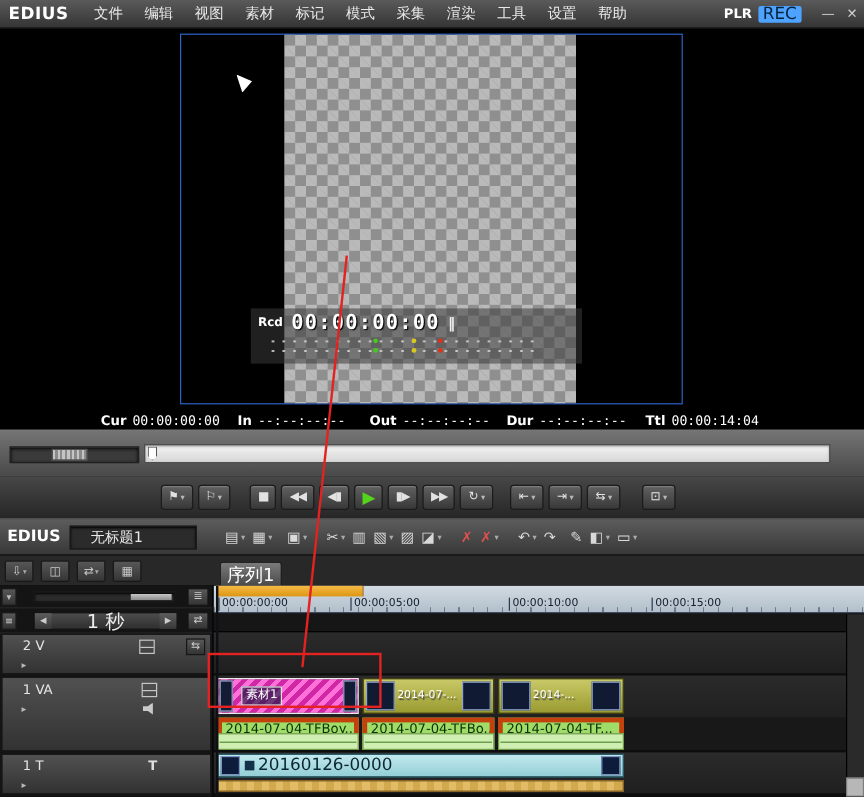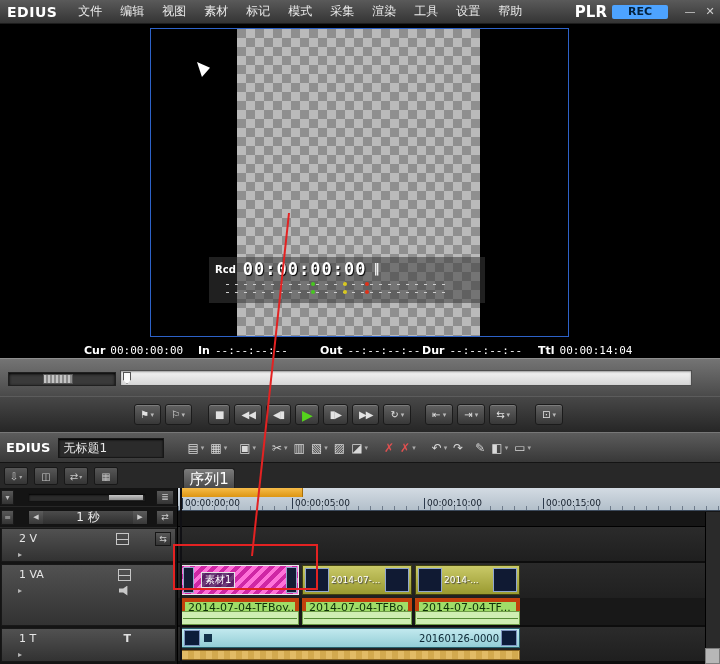--- a/index.html
+++ b/index.html
@@ -6,22 +6,22 @@
   body { margin: 0; background: #333; font-family: "DejaVu Sans", "Liberation Sans", sans-serif; }
   .app { position: relative; width: 720px; height: 664px; background: #000; overflow: hidden; user-select: none; }
 
   
   .menubar { position: absolute; top:0; left:0; width:720px; height:24px;
     background: linear-gradient(#5a5a5a,#343434); border-bottom:1px solid #1c1c1c;
     display:flex; align-items:center; }
   .logo { color:#fff; font-weight:bold; font-size:14px; letter-spacing:.5px; margin:0 12px 0 7px; }
   .mitem { color:#eaeaea; font-size:12px; padding:0 9px; line-height:23px; cursor:default; }
   .mb-right { margin-left:auto; display:flex; align-items:center; }
-  .plr { color:#fff; font-size:15px; font-weight:bold; margin-right:5px; }
-  .rec { background:#4da3ff; color:#05223d; font-size:11px; font-weight:bold; padding:0 16px; line-height:14px; border-radius:2px; margin-right:12px; }
+  .plr { color:#fff; font-size:11px; font-weight:bold; margin-right:5px; }
+  .rec { background:#4da3ff; color:#05223d; font-size:14px; font-weight:normal; padding:0 4px; line-height:14px; border-radius:2px; margin-right:12px; }
   .winbtn { color:#cfcfcf; font-size:11px; width:20px; text-align:center; line-height:22px; }
 
   
   .preview { position:absolute; top:24px; left:0; width:720px; height:320px; background:#000; }
   .canvas { position:absolute; left:150px; top:4px; width:419px; height:309px; border:1px solid #2d62c8; background:#000; }
   .checker { position:absolute; left:86px; top:0; width:243px; height:100%;
     background-color:#8f8f8f;
     background-image:
       linear-gradient(45deg,#bababa 25%,transparent 25%,transparent 75%,#bababa 75%),
       linear-gradient(45deg,#bababa 25%,transparent 25%,transparent 75%,#bababa 75%);
@@ -71,21 +71,21 @@
   .tbtn .car { font-size:7px; color:#b8b8b8; margin-left:3px; }
   .play .gly { color:#55d41c; font-size:14px; }
   .g1 { margin-left:134px; } .g2 { margin-left:14px; } .g3 { margin-left:12px; } .g4 { margin-left:16px; }
 
   
   .tlheader { position:absolute; top:432px; left:0; width:720px; height:30px;
     background:linear-gradient(#5c5c5c,#383838); border-top:1px solid #777;
     display:flex; align-items:center; }
   .tl-logo { color:#fff; font-weight:bold; font-size:13px; margin:0 8px 0 6px; }
   .titlebox { width:106px; height:20px; background:#2b2b2b; border:1px solid #171717;
-    box-shadow:inset 0 1px 2px #000; color:#eaeaea; font-size:12px; line-height:18px; padding-left:4px; }
+    box-shadow:inset 0 1px 2px #000; color:#eaeaea; font-size:12px; line-height:18px; padding-left:16px; }
   .tb { display:flex; align-items:center; margin-left:20px; }
   .ticon { display:flex; align-items:center; color:#d9d9d9; font-size:12px; padding:2px 3px; cursor:default; }
   .ticon .car { font-size:7px; color:#aaa; margin-left:2px; }
   .ticon.red { color:#e05050; }
   .gap6 { margin-left:6px; } .gap10 { margin-left:10px; }
 
   
   .tabrow { position:absolute; top:462px; left:0; width:720px; height:26px; background:#282828; border-top:1px solid #141414; }
   .mbtn { position:absolute; top:4px; width:24px; height:18px; background:linear-gradient(#575757,#353535);
     border:1px solid #181818; border-radius:2px; color:#c8c8c8; font-size:10px;
@@ -104,21 +104,21 @@
   .rail-btn { width:13px; height:15px; margin-left:1px; background:linear-gradient(#585858,#333);
     border:1px solid #191919; color:#bbb; font-size:8px; display:flex; align-items:center; justify-content:center; }
   .zoom-slider { margin-left:14px; width:118px; height:9px; background:#2b2b2b; border:1px solid #121212;
     box-shadow:inset 0 1px 2px #000; position:relative; }
   .zs-thumb { position:absolute; right:2px; top:1px; width:34px; height:5px; background:linear-gradient(#c6c6c6,#8d8d8d); }
   .sq-btn { width:18px; height:15px; margin-left:auto; margin-right:3px; background:linear-gradient(#585858,#343434);
     border:1px solid #161616; color:#ccc; font-size:9px; display:flex; align-items:center; justify-content:center; }
   .spinner { margin-left:14px; width:120px; height:15px; display:flex; background:linear-gradient(#4c4c4c,#2f2f2f); border:1px solid #131313; }
   .spin-btn { width:14px; color:#ccc; font-size:7px; display:flex; align-items:center; justify-content:center;
     background:linear-gradient(#5c5c5c,#383838); }
-  .spin-val { flex:1; color:#ececec; font-size:12px; text-align:center; line-height:13px; }
+  .spin-val { flex:1; color:#ececec; font-size:16px; text-align:center; line-height:13px; }
 
   .thead { margin:0 1px 2px 1px; background:linear-gradient(#515151,#323232); border:1px solid #181818; }
   .th-v, .th-t { height:34px; } .th-va { height:62px; }
   .th-row1 { height:19px; display:flex; align-items:center; }
   .tlabel { margin-left:17px; color:#e6e6e6; font-size:11px; white-space:pre; }
   .vicon { width:13px; height:12px; border:1px solid #c6c6c6; position:relative; margin-left:auto; margin-right:26px; }
   .vicon::after { content:""; position:absolute; left:0; right:0; top:5px; height:1px; background:#c6c6c6; }
   .vicon.noswap { margin-right:44px; }
   .sq-btn2 { width:16px; height:14px; margin-right:4px; background:linear-gradient(#585858,#343434);
     border:1px solid #161616; color:#ccc; font-size:9px; display:flex; align-items:center; justify-content:center; }
@@ -160,21 +160,21 @@
   .aclip { position:absolute; top:0; height:13px; background:#a0dd68; border:4px solid #c2410c;
     color:#0d3008; font-size:11px; line-height:10px; padding:1px 0 14px 3px; white-space:nowrap; overflow:hidden; }
   .a1 { left:3px; width:118px; } .a2 { left:124px; width:110px; } .a3 { left:237px; width:105px; }
   .wav { position:absolute; top:0; height:14px; background:#cfeeb2; border:1px solid #6f9d48; }
   .wav::after { content:""; position:absolute; left:1px; right:1px; top:6px; height:1px; background:#568c36; }
 
   .tclip { position:absolute; left:3px; top:1px; width:339px; height:20px;
     background:linear-gradient(#c2e9ee,#93ced6); border:1px solid #27616e; display:flex; align-items:center; overflow:hidden; }
   .tth { width:16px; height:16px; background:#0c1c3a; border:1px solid #7c94c0; margin:0 2px; flex:0 0 auto; }
   .tico { width:8px; height:8px; background:#12324a; margin:0 3px 0 2px; flex:0 0 auto; }
-  .tlabel2 { flex:1; font-size:10px; color:#0b2633; white-space:nowrap; overflow:hidden;text-align:right; }
+  .tlabel2 { flex:1; font-size:14px; color:#0b2633; white-space:nowrap; overflow:hidden; }
   .mixstrip { position:absolute; left:3px; top:23px; width:339px; height:10px;
     background:repeating-linear-gradient(90deg,#e2bb66 0 6px,#d3a94e 6px 12px); border:1px solid #8a6420; }
 
   .playhead { position:absolute; left:2px; top:0; height:176px; width:2px; background:#101014; z-index:5; }
   .vscroll { position:absolute; right:0; top:24px; bottom:16px; width:15px; background:#2a2a2a; border-left:1px solid #000; }
   .grip { position:absolute; right:0; bottom:0; width:15px; height:16px; background:#b7b7b7; border:1px solid #7e7e7e; }
 
   .anno { position:absolute; left:0; top:0; z-index:30; pointer-events:none; }
 </style>
 </head>
@@ -223,21 +223,21 @@
             <i class="doty"></i>
             <i class="dotr"></i>
           </div>
       </div>
     </div>
   </div>
 
   <div class="statusbar">
     <span class="st" style="left:84px"><b>Cur</b><span>00:00:00:00</span></span>
     <span class="st" style="left:198px"><b>In</b><span>--:--:--:--</span></span>
-    <span class="st" style="left:320px"><b>Out</b><span>--:--:--:--</span></span>
+    <span class="st" style="left:308px"><b>Out</b><span>--:--:--:--</span></span>
     <span class="st" style="left:422px"><b>Dur</b><span>--:--:--:--</span></span>
     <span class="st" style="left:538px"><b>Ttl</b><span>00:00:14:04</span></span>
   </div>
 
   <div class="sliderband">
     <div class="jog">
         <div class="jog-thumb"></div>
       </div>
     <div class="scrub">
         <div class="scrub-head"></div>

